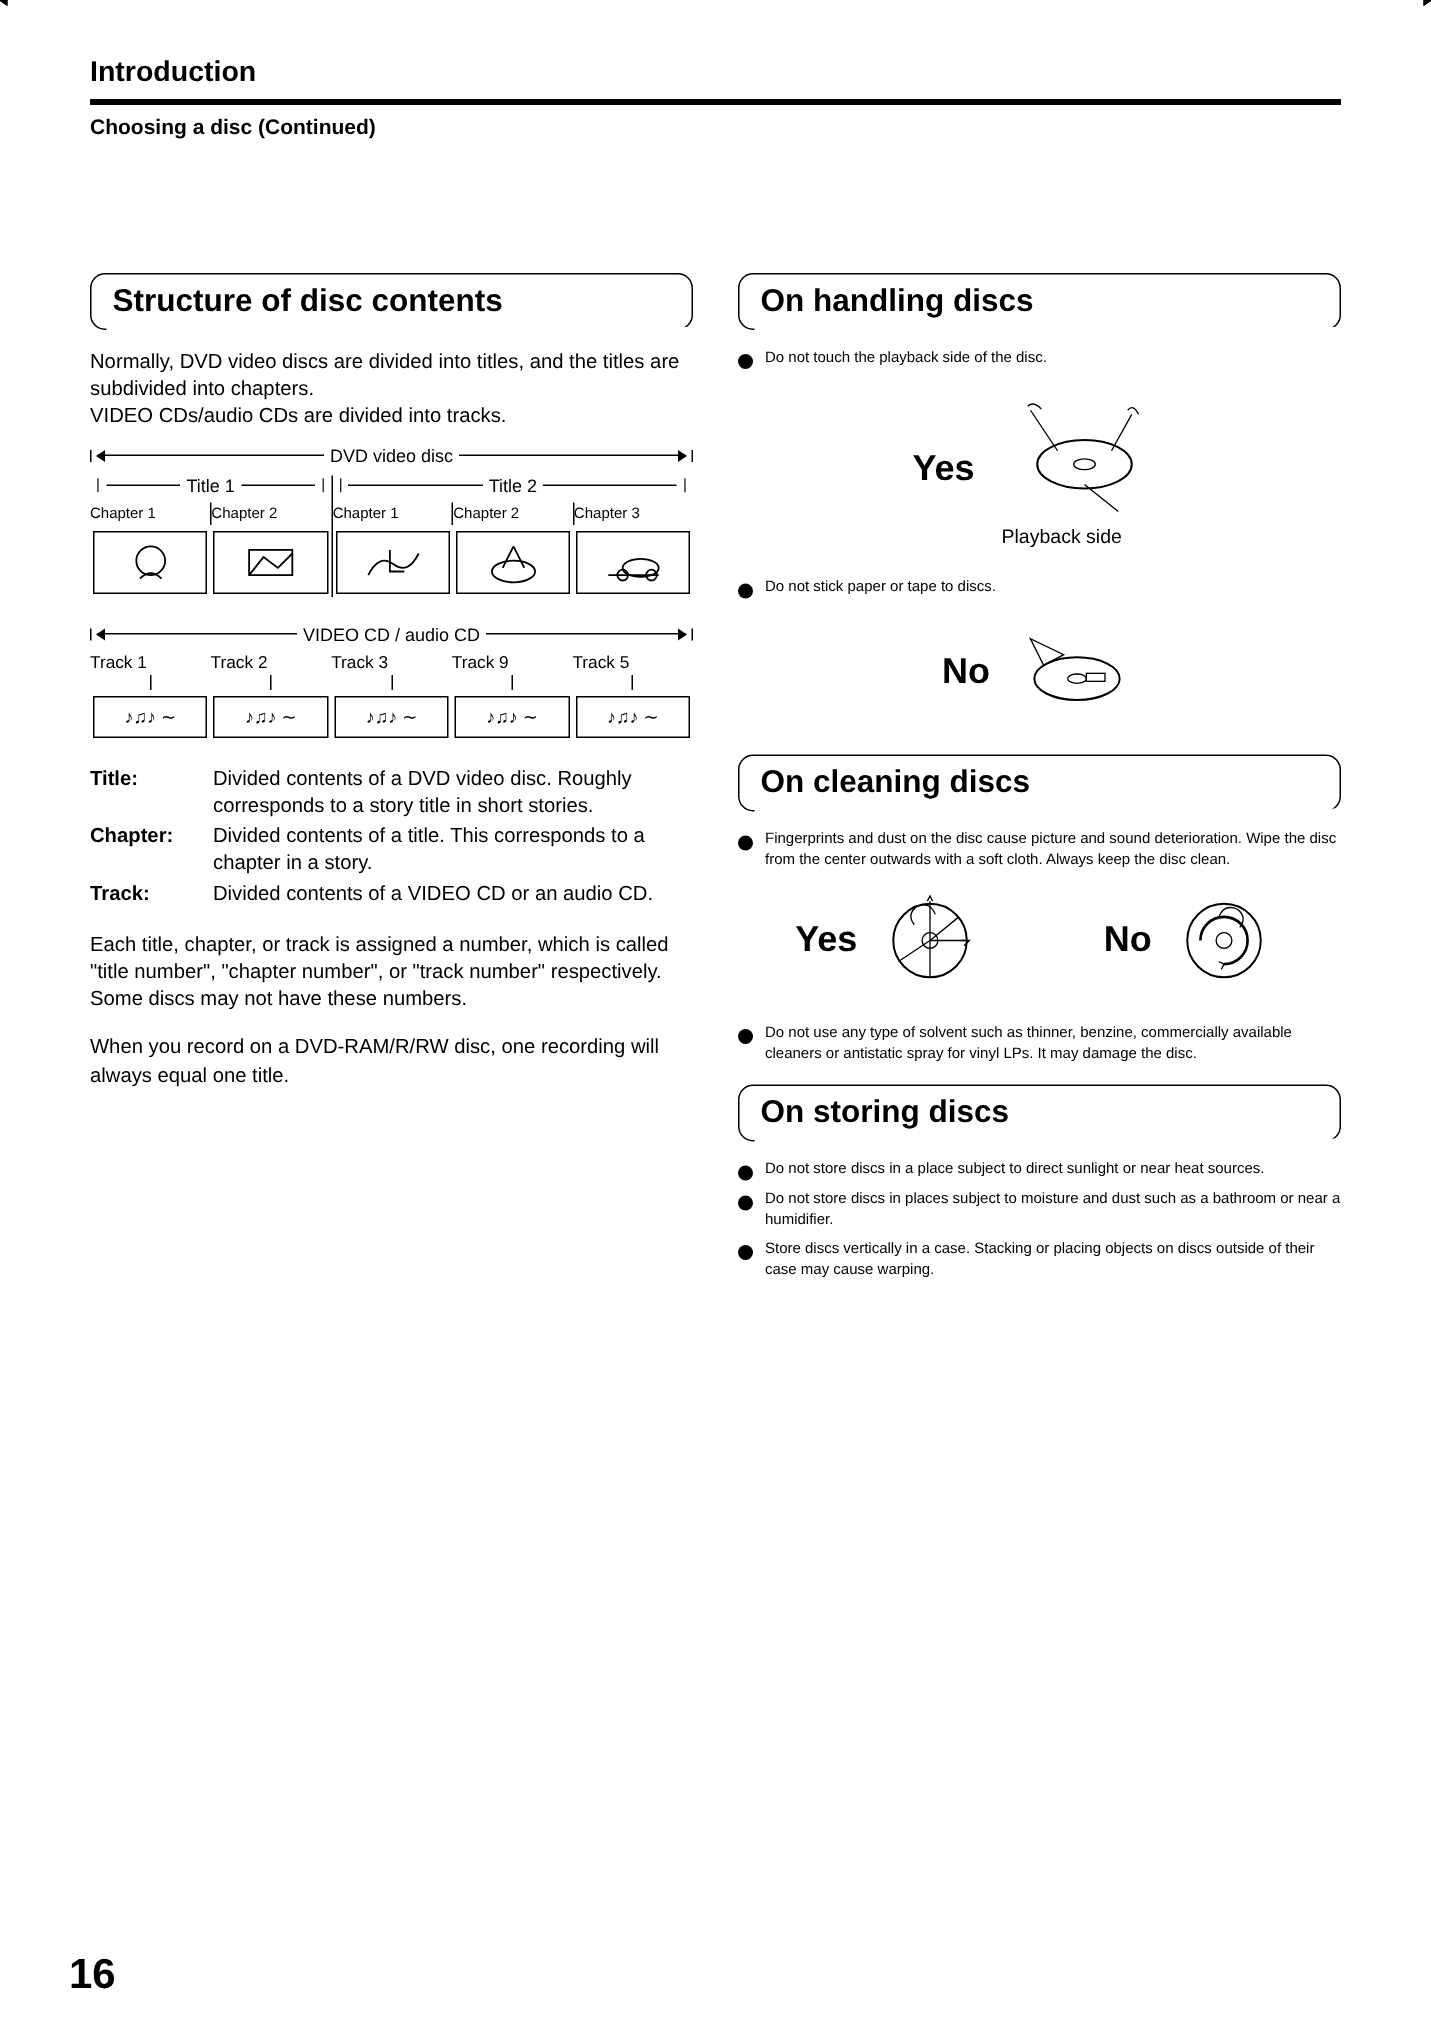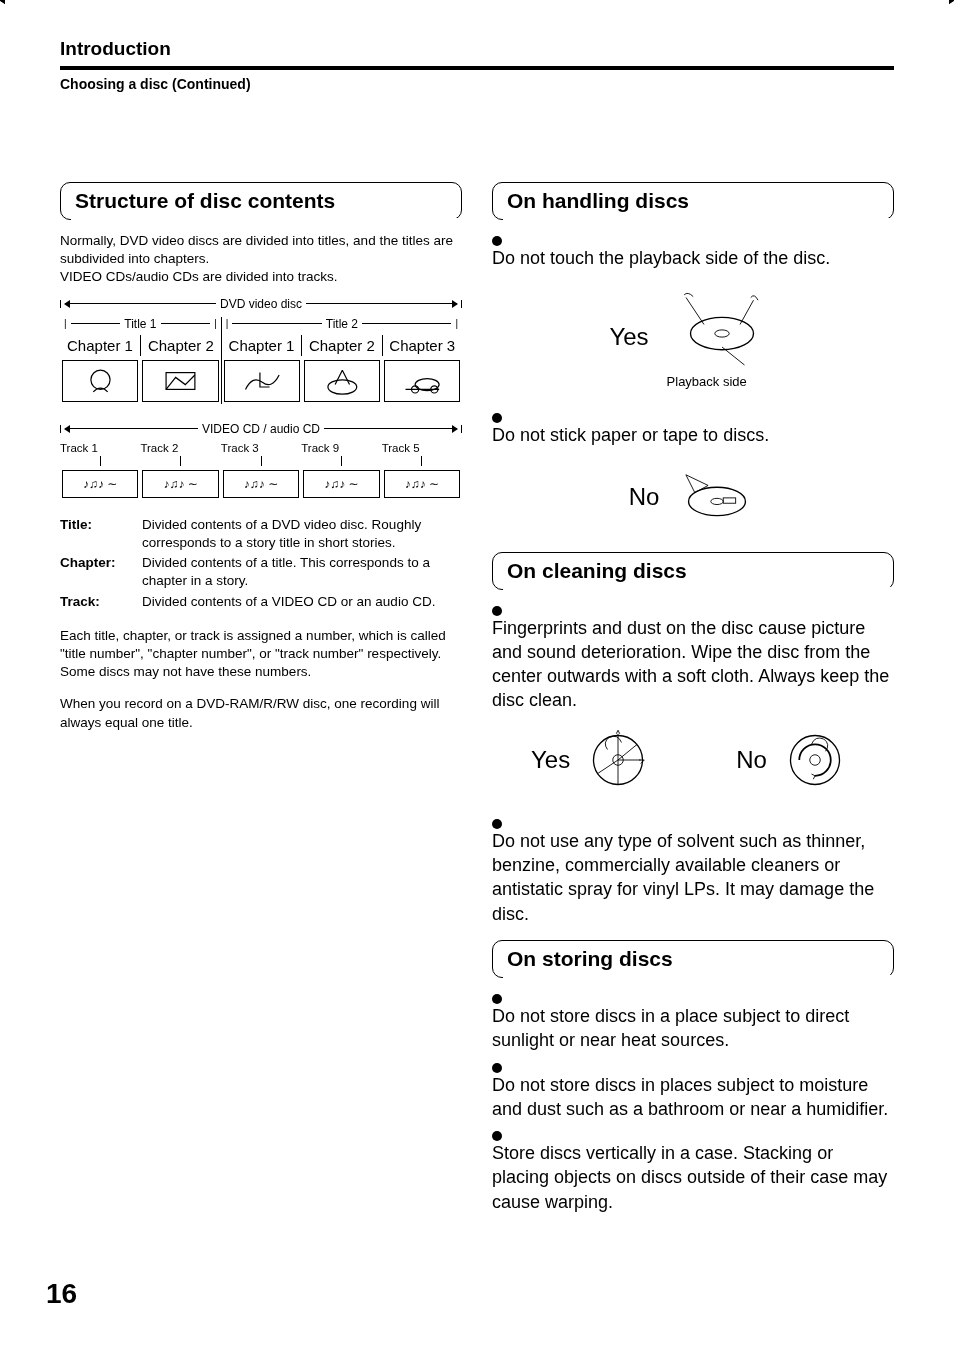--- a/index.html
+++ b/index.html
@@ -38,40 +38,40 @@
   .dvd-diagram { font-size: 12px; }
   .span-label { display: flex; align-items: center; gap: 4px; }
   .span-label .line { flex: 1; border-top: 1px solid #000; position: relative; }
   .titles-row { display: flex; margin-top: 6px; }
   .title-block { display: flex; flex-direction: column; }
   .title-block.t1 { width: 40%; }
   .title-block.t2 { width: 60%; border-left: 1px solid #000; }
   .title-head { display: flex; align-items: center; gap: 4px; padding: 0 4px; }
   .title-head .tline { flex: 1; border-top: 1px solid #000; }
   .chap-row { display: flex; margin-top: 4px; }
-  .chap { flex: 1; font-size: 15px; text-align: center; padding: 2px 0; }
+  .chap { flex: 1; font-size: 10px; padding: 2px 0; }
   .chap + .chap { border-left: 1px solid #000; }
   .thumb-row { display: flex; margin-top: 2px; }
   .thumb { flex: 1; border: 1px solid #000; height: 42px; margin: 2px; display: flex; align-items: center; justify-content: center; }
   .thumb svg { width: 90%; height: 90%; }
   .cd-diagram { font-size: 12px; margin-top: 16px; }
   .tracks-row { display: flex; margin-top: 6px; }
   .track-col { flex: 1; text-align: left; font-size: 11.5px; }
   .wave-row { display: flex; margin-top: 4px; }
   .wave { flex: 1; border: 1px solid #000; height: 28px; margin: 0 2px; display: flex; align-items: center; justify-content: center; font-size: 12px; }
   .def-list { font-size: 13.5px; line-height: 1.35; margin-top: 16px; }
   .def-row { display: flex; margin-bottom: 2px; }
   .def-term { font-weight: bold; width: 82px; flex-shrink: 0; }
   .def-desc { flex: 1; }
-  .bullet-item { display: flex; font-size: 18px; line-height: 1.35; margin-bottom: 6px; flex-direction: column; }
+  .bullet-item { display: flex; font-size: 10px; line-height: 1.35; margin-bottom: 6px; }
   .bullet-item .dot { width: 10px; height: 10px; border-radius: 50%; background: #000; margin-right: 8px; margin-top: 4px; flex-shrink: 0; }
   .bullet-item .txt { flex: 1; }
   .illus { display: flex; align-items: center; justify-content: center; gap: 18px; margin: 14px 0 20px 0; }
-  .yn-label { font-size: 24px; font-weight: normal; }
-  .page-num { position: absolute; bottom: 36px; left: 46px; font-size: 28px; font-weight: bold; }
+  .yn-label { font-size: 24px; font-weight: bold; }
+  .page-num { position: absolute; bottom: 14px; left: 46px; font-size: 28px; font-weight: bold; }
   .disc-svg { width: 110px; height: 90px; }
   .small-disc { width: 80px; height: 70px; }
   .clean-pair { display: flex; align-items: center; justify-content: space-around; margin: 12px 0 20px 0; }
   .clean-pair .group { display: flex; align-items: center; gap: 8px; }
   .tick { font-size: 10px; }
   .rside-label { font-size: 13px; }
   .arrow-tip-r::after { content: ""; position: absolute; right: -1px; top: -4px; border-left: 6px solid #000; border-top: 4px solid transparent; border-bottom: 4px solid transparent; }
   .arrow-tip-l::before { content: ""; position: absolute; left: -1px; top: -4px; border-right: 6px solid #000; border-top: 4px solid transparent; border-bottom: 4px solid transparent; }
   .edge-tick-l { border-left: 1px solid #000; height: 8px; }
   .edge-tick-r { border-right: 1px solid #000; height: 8px; }

